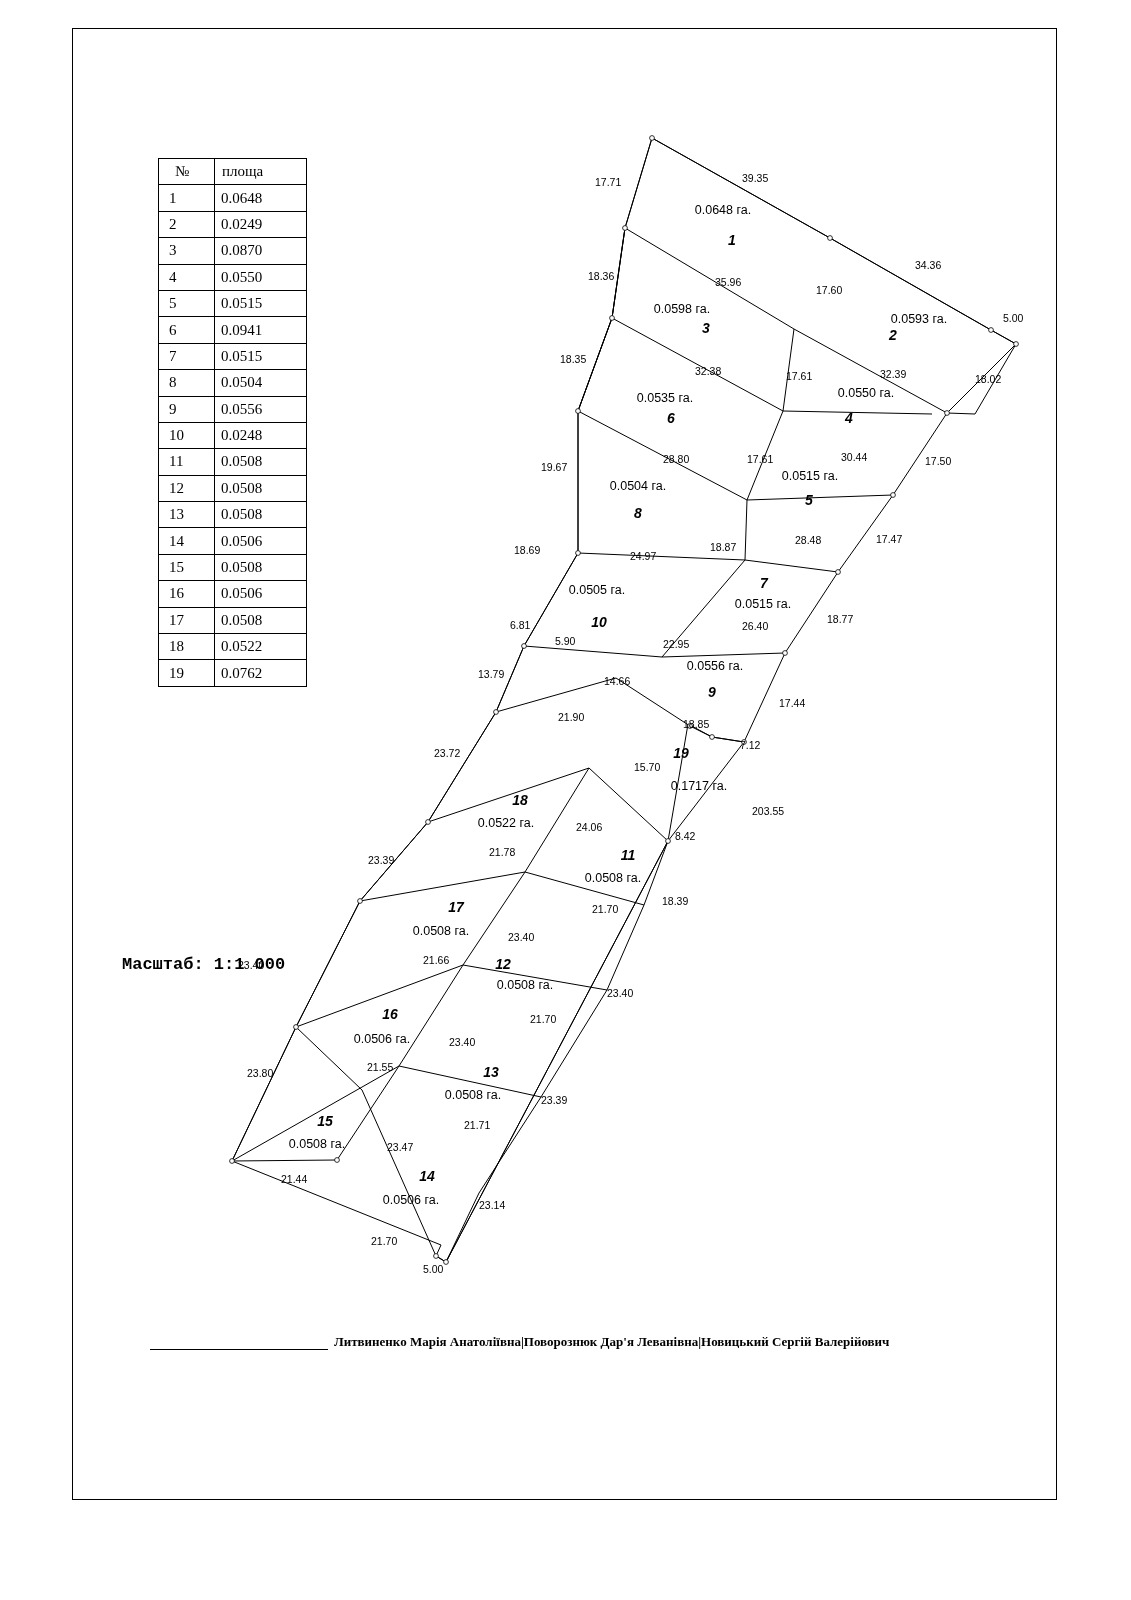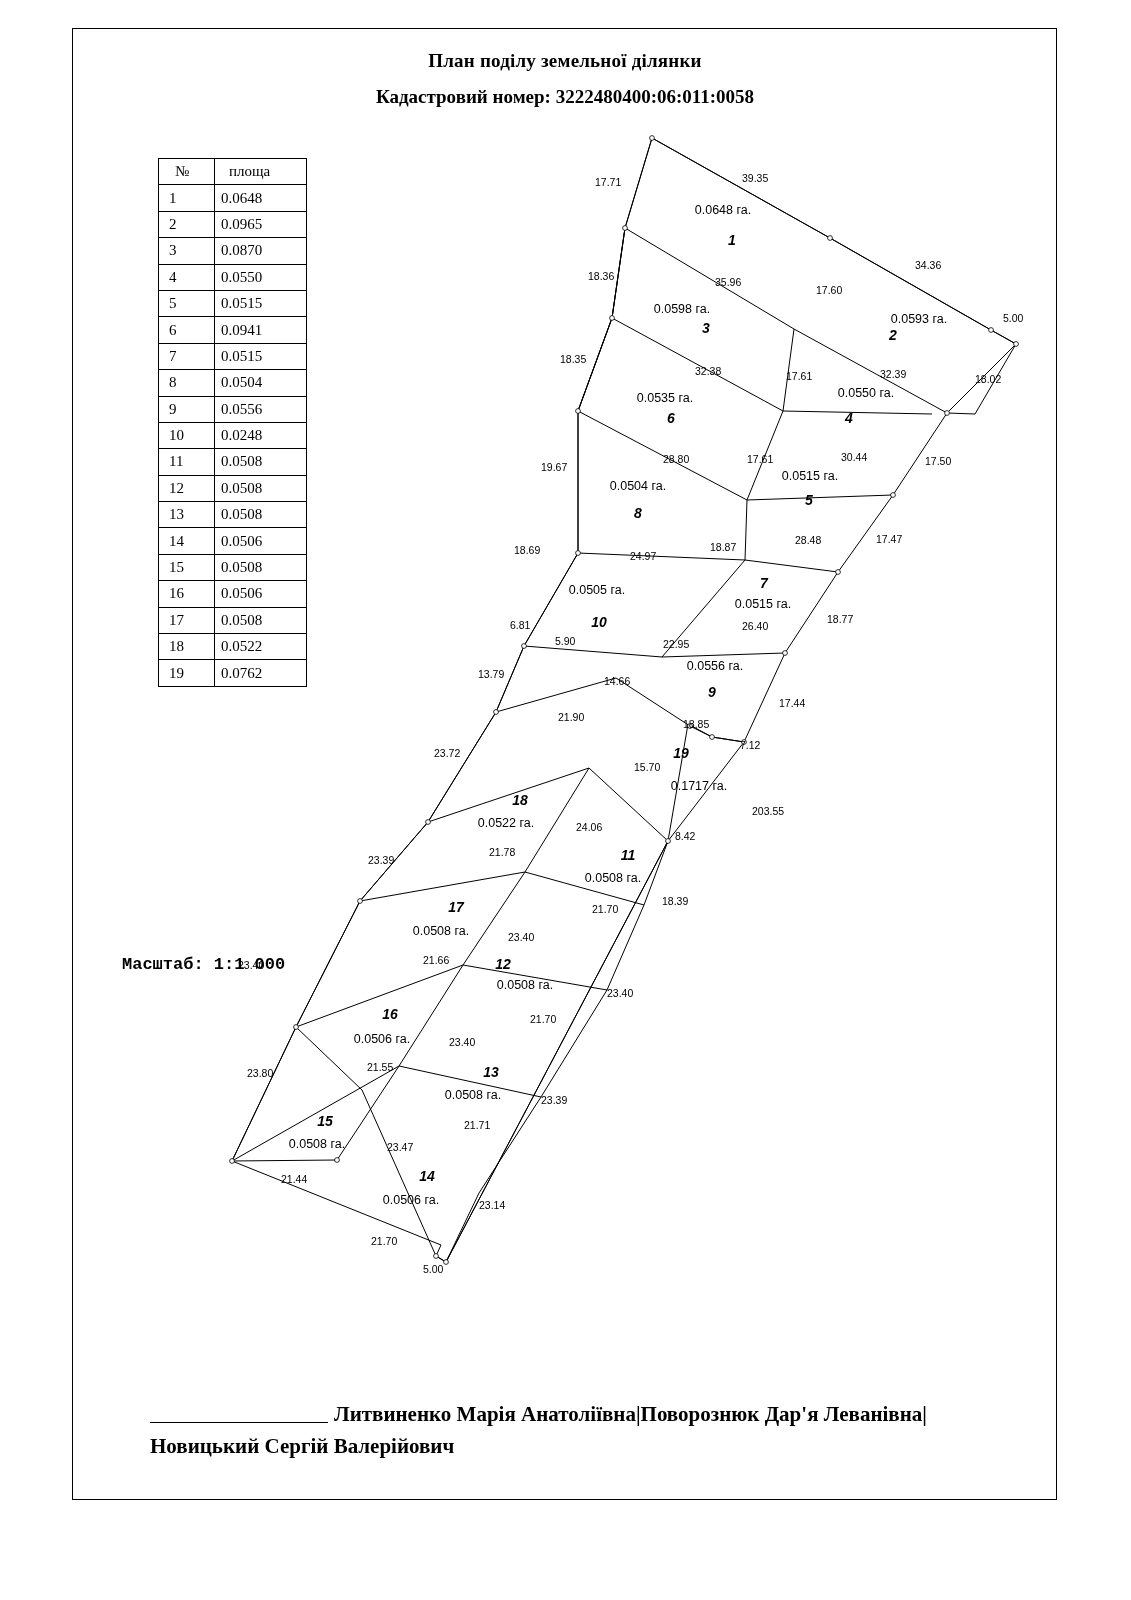--- a/index.html
+++ b/index.html
@@ -62,21 +62,21 @@
     padding: 0 6px;
     font-weight: normal;
     text-align: left;
     vertical-align: middle;
     box-sizing: border-box;
   }
   #legend .c-num { width: 56px; text-align: left; padding-left: 10px;}
   #legend .c-area { width: 92px; text-align: left; }
   #legend thead td { text-align: left; }
   #legend thead .c-num { padding-left: 16px; }
-  #legend thead .c-area { padding-left: 14px; }
+  #legend thead .c-area { padding-left: 7px; }
 
   
   #scale-label {
     position: absolute;
     left: 122px;
     top: 955px;
     font-size: 17px;
     font-weight: bold;
     font-family: Liberation Mono, monospace;
   }
@@ -115,62 +115,58 @@
   .vertex {
     fill: #fff;
     stroke: #000;
     stroke-width: 0.8;
   }
 
   
   #signature {
     position: absolute;
     left: 150px;
-    top: 1399px;
+    top: 1332px;
     width: 830px;
-    font-size: 21px;
+    font-size: 13px;
     font-weight: bold;
     line-height: 1.5;
   }
   #sig-rule {
     display: inline-block;
     width: 178px;
     border-bottom: 1.5px solid #000;
     height: 12px;
     margin-right: 6px;
     vertical-align: middle;
   }
 </style>
 </head>
 <body>
 
 <div id="page">
 
   <div id="page-frame"></div>
 
-  <div class="title-block">
-    <div class="title-line1">План поділу земельної ділянки</div>
-    <div class="title-line2">Кадастровий номер: 3222480400:06:011:0058</div>
-  </div>
 
   <table id="legend">
     <thead>
       <tr>
         <td class="c-num">№</td>
         <td class="c-area">площа</td>
       </tr>
     </thead>
     <tbody>
       <tr>
           <td class="c-num">1</td>
           <td class="c-area">0.0648</td>
         </tr>
       <tr>
           <td class="c-num">2</td>
-          <td class="c-area">0.0965</td>
+          <td class="c-area">0.0249</td>
         </tr>
       <tr>
           <td class="c-num">3</td>
           <td class="c-area">0.0870</td>
         </tr>
       <tr>
           <td class="c-num">4</td>
           <td class="c-area">0.0550</td>
         </tr>
       <tr>

